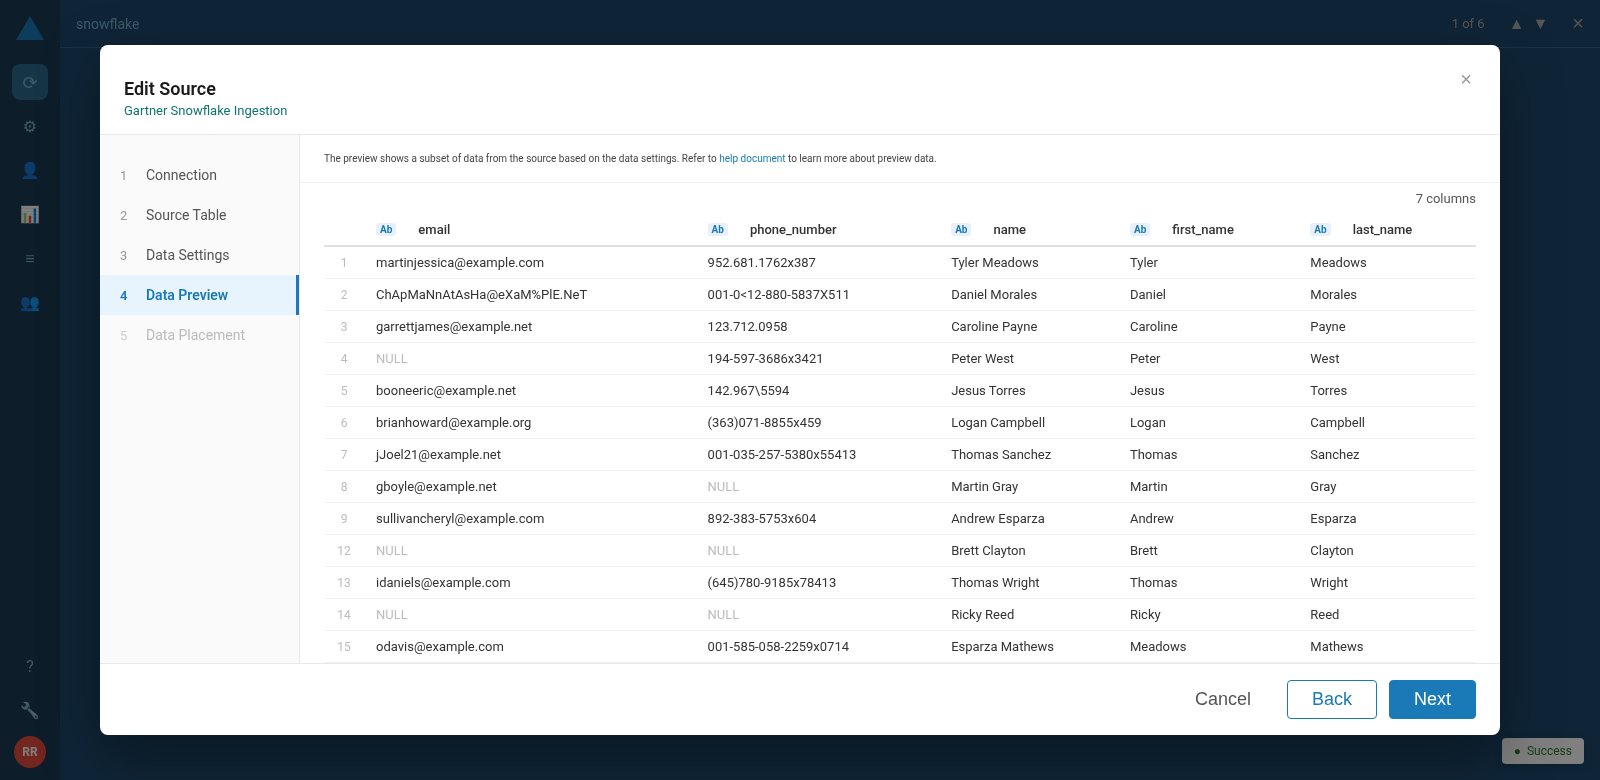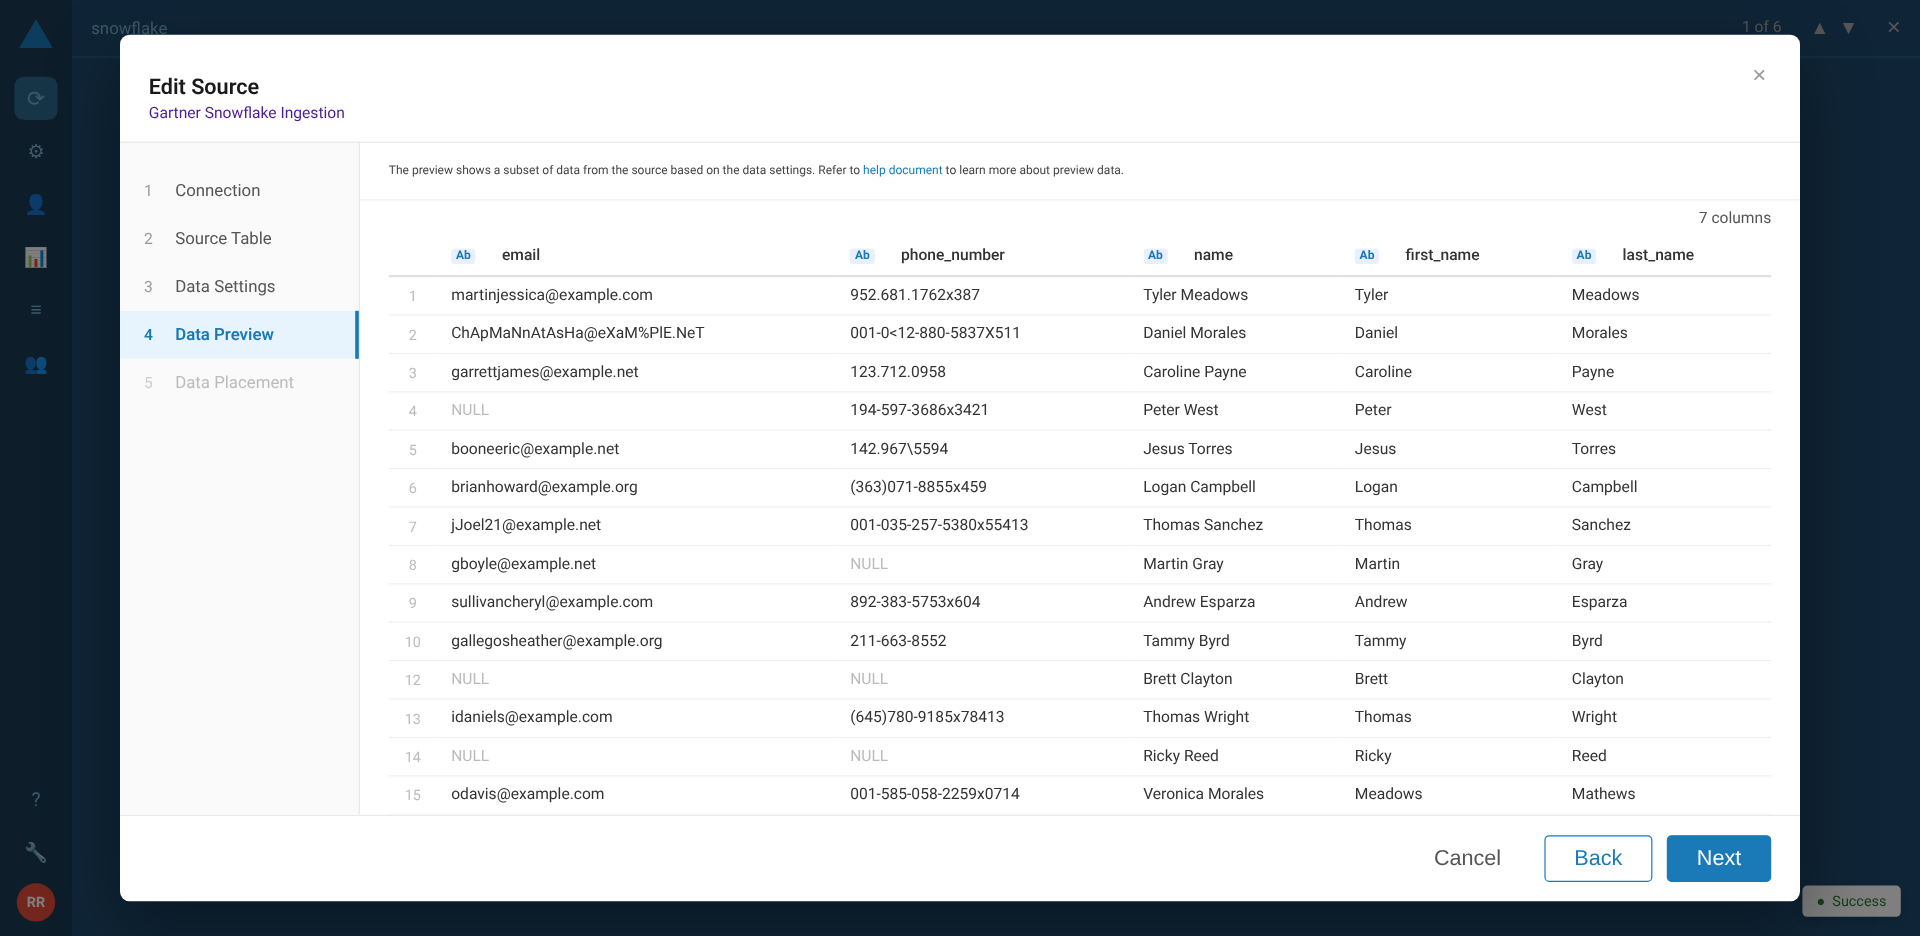--- a/index.html
+++ b/index.html
@@ -105,21 +105,21 @@
     }
 
     .modal-title {
       font-size: 18px;
       font-weight: 600;
       color: #1a1a1a;
     }
 
     .modal-subtitle {
       font-size: 13px;
-      color: #4c1d95;
+      color: #0f766e;
       margin-top: 4px;
     }
 
     .modal-close {
       position: absolute;
       top: 20px;
       right: 20px;
       width: 28px;
       height: 28px;
       border: none;
@@ -543,28 +543,20 @@
                 </tr>
                 <tr>
                   <td class="row-num">9</td>
                   <td>sullivancheryl@example.com</td>
                   <td>892-383-5753x604</td>
                   <td>Andrew Esparza</td>
                   <td>Andrew</td>
                   <td>Esparza</td>
                 </tr>
                 <tr>
-                  <td class="row-num">10</td>
-                  <td>gallegosheather@example.org</td>
-                  <td>211-663-8552</td>
-                  <td>Tammy Byrd</td>
-                  <td>Tammy</td>
-                  <td>Byrd</td>
-                </tr>
-                <tr>
                   <td class="row-num">12</td>
                   <td class="null-val">NULL</td>
                   <td class="null-val">NULL</td>
                   <td>Brett Clayton</td>
                   <td>Brett</td>
                   <td>Clayton</td>
                 </tr>
                 <tr>
                   <td class="row-num">13</td>
                   <td>idaniels@example.com</td>
@@ -578,21 +570,21 @@
                   <td class="null-val">NULL</td>
                   <td class="null-val">NULL</td>
                   <td>Ricky Reed</td>
                   <td>Ricky</td>
                   <td>Reed</td>
                 </tr>
                 <tr>
                   <td class="row-num">15</td>
                   <td>odavis@example.com</td>
                   <td>001-585-058-2259x0714</td>
-                  <td>Veronica Morales</td>
+                  <td>Esparza Mathews</td>
                   <td>Meadows</td>
                   <td>Mathews</td>
                 </tr>
               </tbody>
           </table>
         </div>
       </div>
     </div>
 
     <div class="modal-footer">

